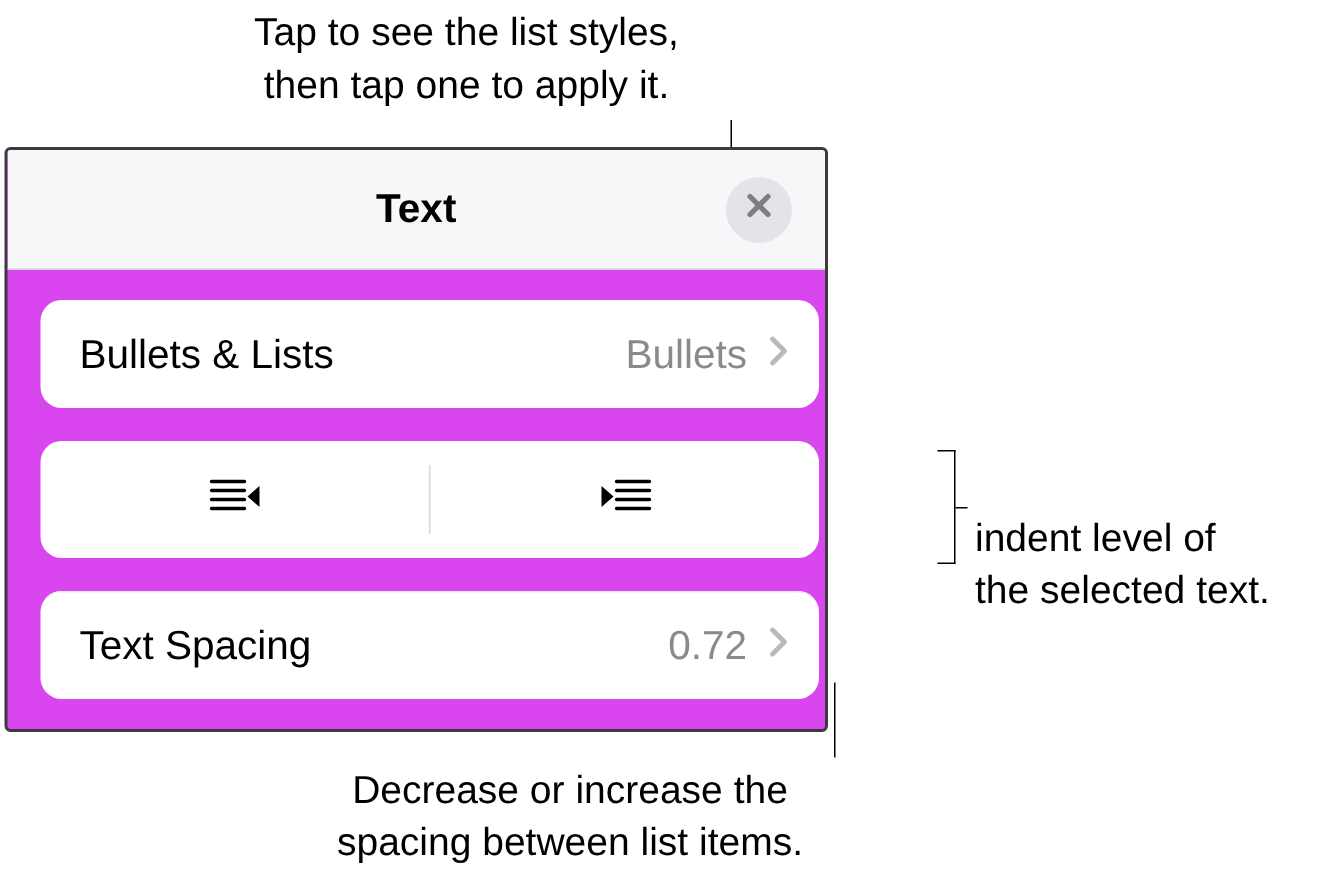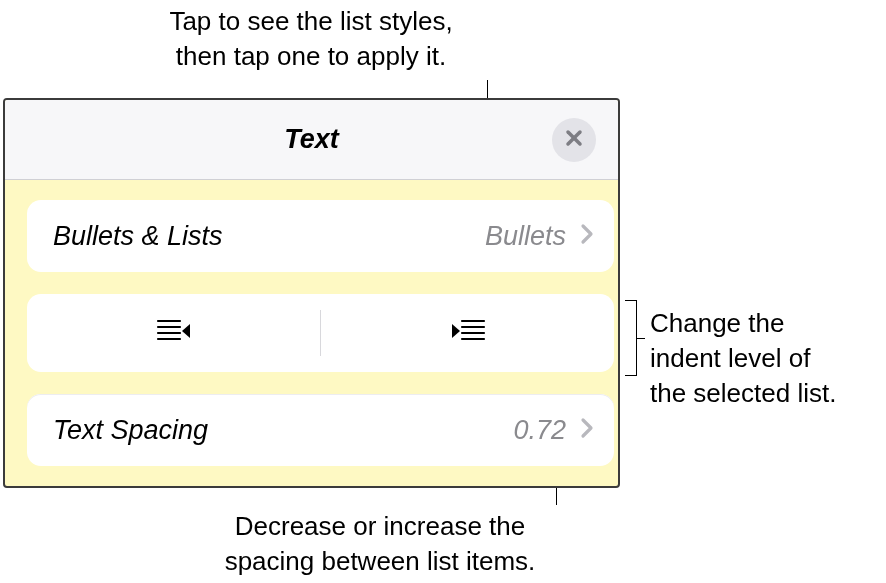--- a/index.html
+++ b/index.html
@@ -32,27 +32,26 @@
       width: 1px;
     }
     .callout-line.h {
       height: 1px;
     }
 
     .panel {
       position: absolute;
       left: 3px;
       top: 98px;
-      width: 617px;
+      width: 549px;
       height: 390px;
       border: 2px solid #3b3b3b;
       border-radius: 4px;
-      background: #fef9c3;
+      background: #d946ef;
       overflow: hidden;
-      font-style: italic;
     }
     .panel-header {
       height: 80px;
       background: #f7f7f9;
       border-bottom: 1px solid #d0d0d5;
       position: relative;
       display: flex;
       align-items: center;
       justify-content: center;
     }
@@ -170,23 +169,23 @@
 </head>
 <body>
 
 <div class="callout" style="right:405px; top:4px; width:340px;">
   <span>Tap to see the list styles,</span><br>
   <span>then tap one to apply it.</span>
 </div>
 <div class="callout-line v" style="left:487px; top:80px; height:134px;"></div>
 
 <div class="callout left" style="left:650px; top:306px; width:240px;">
-  <span>Change the</span><br>
+  <br>
   <span>indent level of</span><br>
-  <span>the selected list.</span>
+  <span>the selected text.</span>
 </div>
 <div class="bracket" style="left:625px; top:300px; height:76px;"></div>
 <div class="callout-line h" style="left:637px; top:338px; width:8px;"></div>
 
 <div class="callout" style="right:326px; top:509px; width:360px;">
   <span>Decrease or increase the</span><br>
   <span>spacing between list items.</span>
 </div>
 <div class="callout-line v" style="left:556px; top:455px; height:50px;"></div>
 

